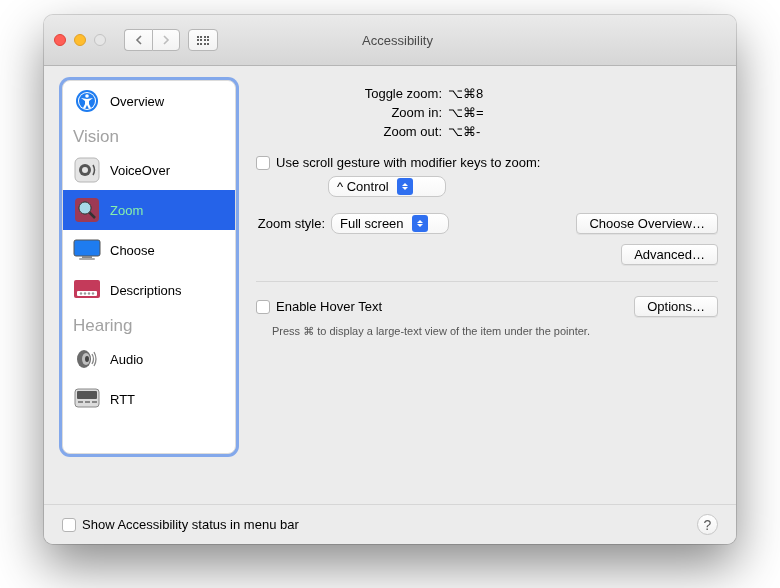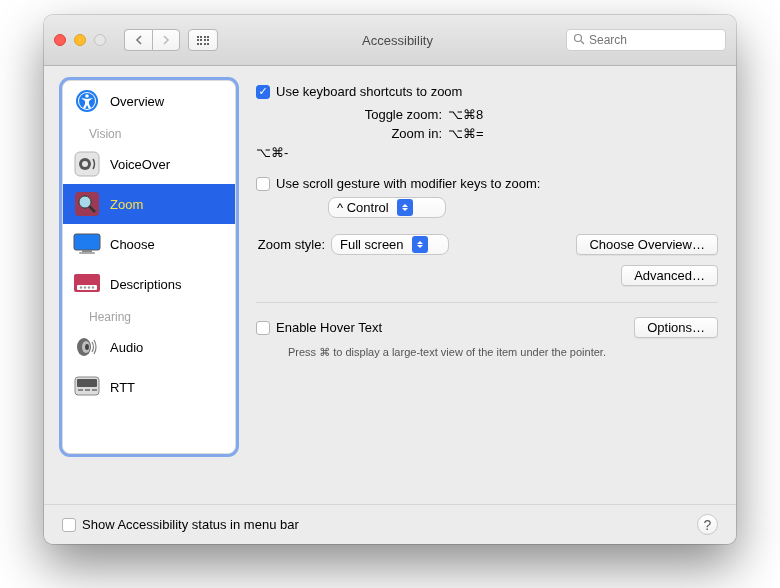--- a/index.html
+++ b/index.html
@@ -16,41 +16,41 @@
 .segbtn:first-child { border-right: none; border-radius: 4px 0 0 4px; }
 .segbtn:last-child { border-radius: 0 4px 4px 0; }
 .gridbtn { width: 30px; height: 22px; background: linear-gradient(#fdfdfd, #f3f3f3); border: 1px solid #b7b7b7; border-radius: 4px; margin-left: 8px; display: flex; align-items: center; justify-content: center; }
 .dots { display: grid; grid-template-columns: repeat(4, 2px); gap: 1.5px; }
 .dots i { width: 2px; height: 2px; background: #606060; display: block; }
 .wintitle { position: absolute; left: 15px; right: 0; text-align: center; font-size: 13px; color: #4a4a4a; pointer-events: none; }
 .search { margin-left: auto; width: 160px; height: 22px; background: #fff; border: 1px solid #cfcfcf; border-radius: 4px; display: flex; align-items: center; padding: 0 6px; }
 .search input { border: none; outline: none; font-size: 12px; width: 100%; color: #333; background: transparent; }
 .content { display: flex; padding: 14px 18px 14px 18px; height: calc(100% - 51px - 40px); }
 .sidebar { width: 174px; height: 374px; background: #fff; border: 1px solid #dcdcdc; border-radius: 8px; box-shadow: 0 0 0 3px #83a8eb; overflow-y: auto; flex-shrink: 0; }
-.side-group-label { font-size: 12px; color: #a2a2a2; padding: 6px 10px 3px 26px; }
+.side-group-label { font-size: 17px; color: #a2a2a2; padding: 6px 10px 3px 10px; }
 .side-item { display: flex; align-items: center; gap: 9px; padding: 0 10px; height: 40px; cursor: default; }
-.side-item.selected { background: #2563e9; color: #fde047; }
+.side-item.selected { background: #2563e9; color: #86efac; }
 .side-item .icon-box { width: 28px; height: 28px; display: flex; align-items: center; justify-content: center; flex-shrink: 0; }
 .side-item .label { font-size: 13px; }
 .main { flex: 1; padding: 4px 0 0 20px; }
 .row { display: flex; align-items: center; margin-bottom: 6px; }
 .chk { width: 14px; height: 14px; border: 1px solid #b4b4b4; border-radius: 3px; background: #fff; margin-right: 6px; flex-shrink: 0; display: inline-flex; align-items: center; justify-content: center; }
 .chk.checked { background: #2a6ff0; border-color: #2a6ff0; }
 .chk.checked::after { content: "✓"; color: #fff; font-size: 11px; line-height: 1; }
 .shortcuts { margin-left: 0; margin-bottom: 14px; }
 .shortcuts .srow { display: flex; font-size: 13px; line-height: 19px; }
 .shortcuts .srow .lk { width: 192px; text-align: right; padding-right: 6px; }
 .shortcuts .srow .lv { font-family: -apple-system, Arial; }
 .popup { height: 21px; background: linear-gradient(#fff,#f7f7f7); border: 1px solid #c8c8c8; border-radius: 8px; display: inline-flex; align-items: center; padding: 0 4px 0 8px; font-size: 13px; position: relative; }
 .popup .caret { width: 16px; height: 17px; background: #2f6ff0; border-radius: 3px; margin-left: 8px; display: flex; flex-direction: column; align-items: center; justify-content: center; gap: 0; }
 .popup .caret::before { content: ""; border-left: 3px solid transparent; border-right: 3px solid transparent; border-bottom: 3px solid #fff; margin-bottom: 1px; }
 .popup .caret::after { content: ""; border-left: 3px solid transparent; border-right: 3px solid transparent; border-top: 3px solid #fff; }
 .pushbtn { height: 21px; background: linear-gradient(#fff,#f3f3f3); border: 1px solid #c7c7c7; border-radius: 4px; padding: 0 12px; font-size: 13px; display: inline-flex; align-items: center; box-shadow: 0 1px 0 rgba(0,0,0,0.05); cursor: default; }
 .sep { border: none; border-top: 1px solid #d6d6d6; margin: 14px 0; }
-.hint { font-size: 11px; color: #555; margin-left: 32px; margin-top: 8px; }
+.hint { font-size: 11px; color: #555; margin-left: 16px; margin-top: 8px; }
 .footer { position: absolute; bottom: 0; left: 0; right: 0; height: 40px; border-top: 1px solid #d6d6d6; display: flex; align-items: center; padding: 0 18px; background: #ececec; }
 .helpbtn { width: 21px; height: 21px; border-radius: 50%; border: 1px solid #c6c6c6; background: linear-gradient(#fff,#f2f2f2); display: flex; align-items: center; justify-content: center; margin-left: auto; font-size: 14px; color: #585858; }
 .mag { color: #8c8c8c; margin-right: 4px; }
 </style>
 </head>
 <body>
 
 <div class="window">
   <div class="titlebar">
     <div class="traffic">
@@ -80,29 +80,20 @@
           <i></i>
           <i></i>
           <i></i>
           <i></i>
           <i></i>
           <i></i>
           <i></i>
         </span>
     </div>
     <div class="wintitle">Accessibility</div>
-    <div class="search">
-      <span class="mag">
-        <svg width="12" height="12" viewBox="0 0 12 12">
-            <circle cx="5" cy="5" r="3.5" fill="none" stroke="#8c8c8c" stroke-width="1.2"></circle>
-            <line x1="8" y1="8" x2="11" y2="11" stroke="#8c8c8c" stroke-width="1.2"></line>
-          </svg>
-      </span>
-      <input type="text" placeholder="Search" style="">
-    </div>
   </div>
 
   <div class="content">
     <div class="sidebar">
       <div class="side-item">
         <span class="icon-box">
           <svg width="24" height="24" viewBox="0 0 24 24">
               <circle cx="12" cy="12" r="11" fill="#1e7cf0"></circle>
               <circle cx="12" cy="12" r="9" fill="#fff"></circle>
               <circle cx="12" cy="12" r="8" fill="#1e7cf0"></circle>
@@ -179,34 +170,31 @@
               <rect x="4" y="13" width="5" height="2" fill="#888"></rect>
               <rect x="11" y="13" width="5" height="2" fill="#888"></rect>
               <rect x="18" y="13" width="5" height="2" fill="#888"></rect>
             </svg>
         </span>
         <span class="label">RTT</span>
       </div>
     </div>
 
     <div class="main">
-      <div class="row">
-        <span class="chk checked"></span>
-        <span>Use keyboard shortcuts to zoom</span>
-      </div>
       <div class="shortcuts">
         <div class="srow">
             <span class="lk">Toggle zoom:</span>
             <span class="lv">⌥⌘8</span>
           </div>
         <div class="srow">
             <span class="lk">Zoom in:</span>
             <span class="lv">⌥⌘=</span>
           </div>
         <div class="srow">
+            <span class="lk">Zoom out:</span>
             <span class="lv">⌥⌘-</span>
           </div>
       </div>
       <div class="row">
         <span class="chk"></span>
         <span>Use scroll gesture with modifier keys to zoom:</span>
       </div>
       <div class="row" style="margin-left:72px; margin-bottom:16px;">
         <div class="popup" style="width:118px;">
           <span>^ Control</span>

